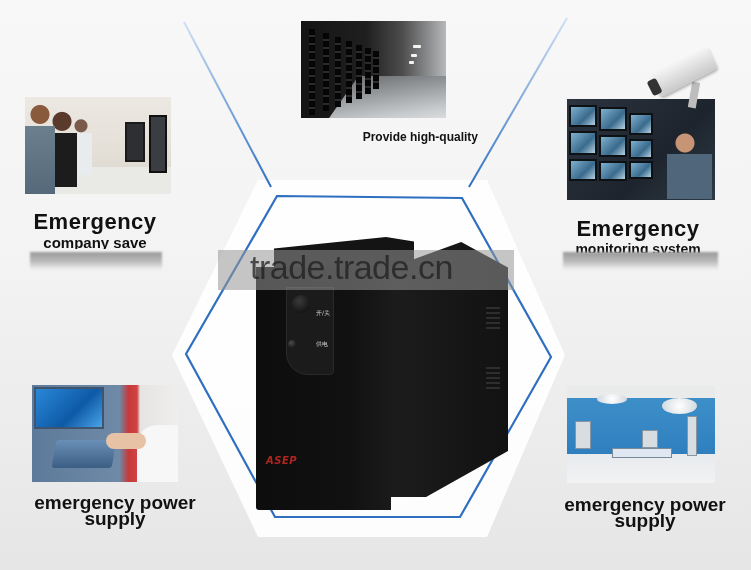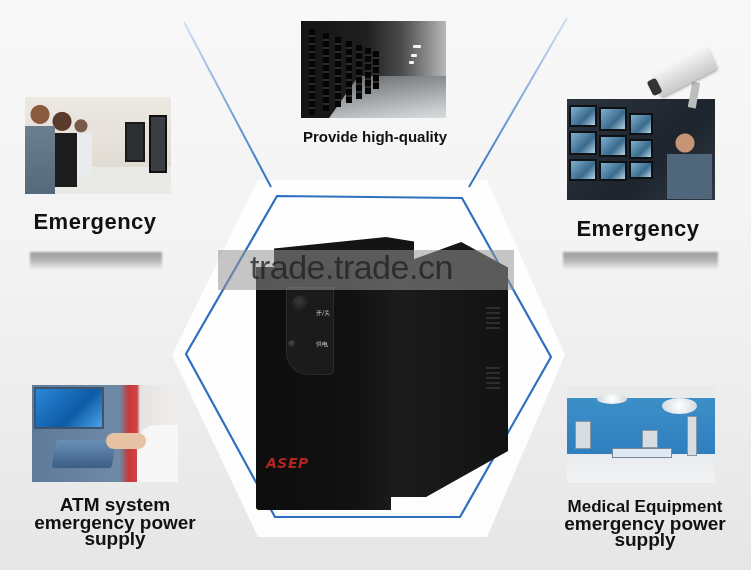--- a/index.html
+++ b/index.html
@@ -92,21 +92,21 @@
     background: linear-gradient(90deg,#1c1c1c,#161616 60%, #121212);
     clip-path: polygon(0 10%, 60% 0, 100% 10%, 100% 82%, 30% 100%, 0 100%); }
   .ups-panel { position:absolute; left: 30px; top: 50px; width: 48px; height: 88px;
     background: #1b1b1b; border-radius: 0 0 4px 22px; border: 1px solid #2a2a2a; }
   .ups-btn { position:absolute; left: 36px; top: 58px; width: 18px; height: 18px; border-radius:50%;
     background: radial-gradient(circle at 40% 35%, #3a3a3a, #080808); }
   .ups-led { position:absolute; left: 32px; top: 103px; width: 8px; height: 8px; border-radius:50%;
     background: radial-gradient(circle at 40% 35%, #4a4a4a, #0a0a0a); }
   .ups-lbl { position:absolute; color:#cfcfcf; font-size: 6px; font-family: "DejaVu Sans", sans-serif; }
   .ups-vent { position:absolute; width: 14px; height: 2px; background:#2e2e2e; }
-  .ups-brand { position:absolute; left: 10px; top: 218px; color:#b0261f; font-size: 14px; font-weight:bold; font-style: italic;
+  .ups-brand { position:absolute; left: 10px; top: 218px; color:#b0261f; font-size: 10px; font-weight:bold; font-style: italic;
     letter-spacing: 0.5px; font-family: "DejaVu Sans", sans-serif; }
 
   
   .watermark { position:absolute; left: 218px; top: 250px; width: 296px; height: 40px;
     background: rgba(150,150,150,0.55); }
   .watermark-text { position:absolute; left: 250px; top: 248px; font-size: 34px; color: rgba(30,30,30,0.75);
     font-family: "Liberation Sans", sans-serif; letter-spacing: -0.5px; }
 </style>
 </head>
 <body>
@@ -147,33 +147,34 @@
   <div class="rack" style="left:34px;height:70px;top:16px"></div>
   <div class="rack" style="left:45px;height:62px;top:20px"></div>
   <div class="rack" style="left:55px;height:54px;top:24px"></div>
   <div class="rack" style="left:64px;height:46px;top:27px"></div>
   <div class="rack" style="left:72px;height:38px;top:30px"></div>
   <div class="light" style="left:112px;top:24px"></div>
   <div class="light" style="left:110px;top:33px;width:6px"></div>
   <div class="light" style="left:108px;top:40px;width:5px"></div>
 </div>
 <div class="caption" style="left:272px;top:128px;width:206px;">
-  <div class="cap-sub" style="font-size:15px;line-height:18px;">Provide high-quality</div>
+  <div class="cap-sub" style="font-size:12px;line-height:18px;text-align:right;">Provide high-quality</div>
 </div>
 
 <div class="photo photo-office">
   <div class="desk"></div>
   <div class="mon1"></div>
   <div class="mon2"></div>
   <div class="p3"></div>
   <div class="p2"></div>
   <div class="p1"></div>
 </div>
 <div class="caption" style="left:20px;top:210px;width:150px;">
   <div class="cap-title-lg" style="line-height:24px;">Emergency</div>
+  <div class="cap-sub cap-clip" style="font-size:15px;line-height:17px;">company save</div>
 </div>
 <div class="reflect-bar" style="left:30px;top:252px;width:132px;"></div>
 
 <div class="photo photo-monitor">
   <div class="screen" style="left:2px;top:6px;width:28px;height:22px"></div>
   <div class="screen" style="left:32px;top:8px;width:28px;height:24px"></div>
   <div class="screen" style="left:62px;top:14px;width:24px;height:22px"></div>
   <div class="screen" style="left:2px;top:32px;width:28px;height:24px"></div>
   <div class="screen" style="left:32px;top:36px;width:28px;height:22px"></div>
   <div class="screen" style="left:62px;top:40px;width:24px;height:20px"></div>
@@ -181,44 +182,43 @@
   <div class="screen" style="left:32px;top:62px;width:28px;height:20px"></div>
   <div class="screen" style="left:62px;top:62px;width:24px;height:18px"></div>
   <div class="man"></div>
 </div>
 <div class="camera-mount"></div>
 <div class="camera">
     <div class="lens"></div>
   </div>
 <div class="caption" style="left:563px;top:217px;width:150px;">
   <div class="cap-title-lg" style="line-height:24px;">Emergency</div>
+  <div class="cap-sub cap-clip" style="font-size:14px;line-height:17px;height:12px;">monitoring system</div>
 </div>
 <div class="reflect-bar" style="left:563px;top:252px;width:155px;"></div>
 
 <div class="photo photo-atm">
   <div class="scr"></div>
   <div class="slot"></div>
   <div class="sleeve"></div>
   <div class="hand"></div>
 </div>
 <div class="caption" style="left:8px;top:495px;width:214px;">
-  <div style="font-size:19px;line-height:20px;">ATM system</div>
   <div class="cap-sub-sm" style="line-height:16px;">emergency power supply</div>
 </div>
 
 <div class="photo photo-medical">
   <div class="light" style="left:30px;top:8px;width:30px;height:10px"></div>
   <div class="light" style="left:95px;top:12px;width:35px;height:16px"></div>
   <div class="equip" style="left:8px;top:35px;width:16px;height:28px"></div>
   <div class="equip" style="left:75px;top:44px;width:16px;height:18px"></div>
   <div class="equip" style="left:120px;top:30px;width:10px;height:40px"></div>
   <div class="table"></div>
 </div>
 <div class="caption" style="left:540px;top:497px;width:210px;">
-  <div style="font-size:17px;line-height:19px;">Medical Equipment</div>
   <div class="cap-sub-sm" style="line-height:16px;">emergency power supply</div>
 </div>
 
 <div class="ups">
   <div class="ups-top"></div>
   <div class="ups-side"></div>
   <div class="ups-front"></div>
   <div class="ups-panel"></div>
   <div class="ups-btn"></div>
   <span class="ups-lbl" style="left:60px;top:72px;">开/关</span>

